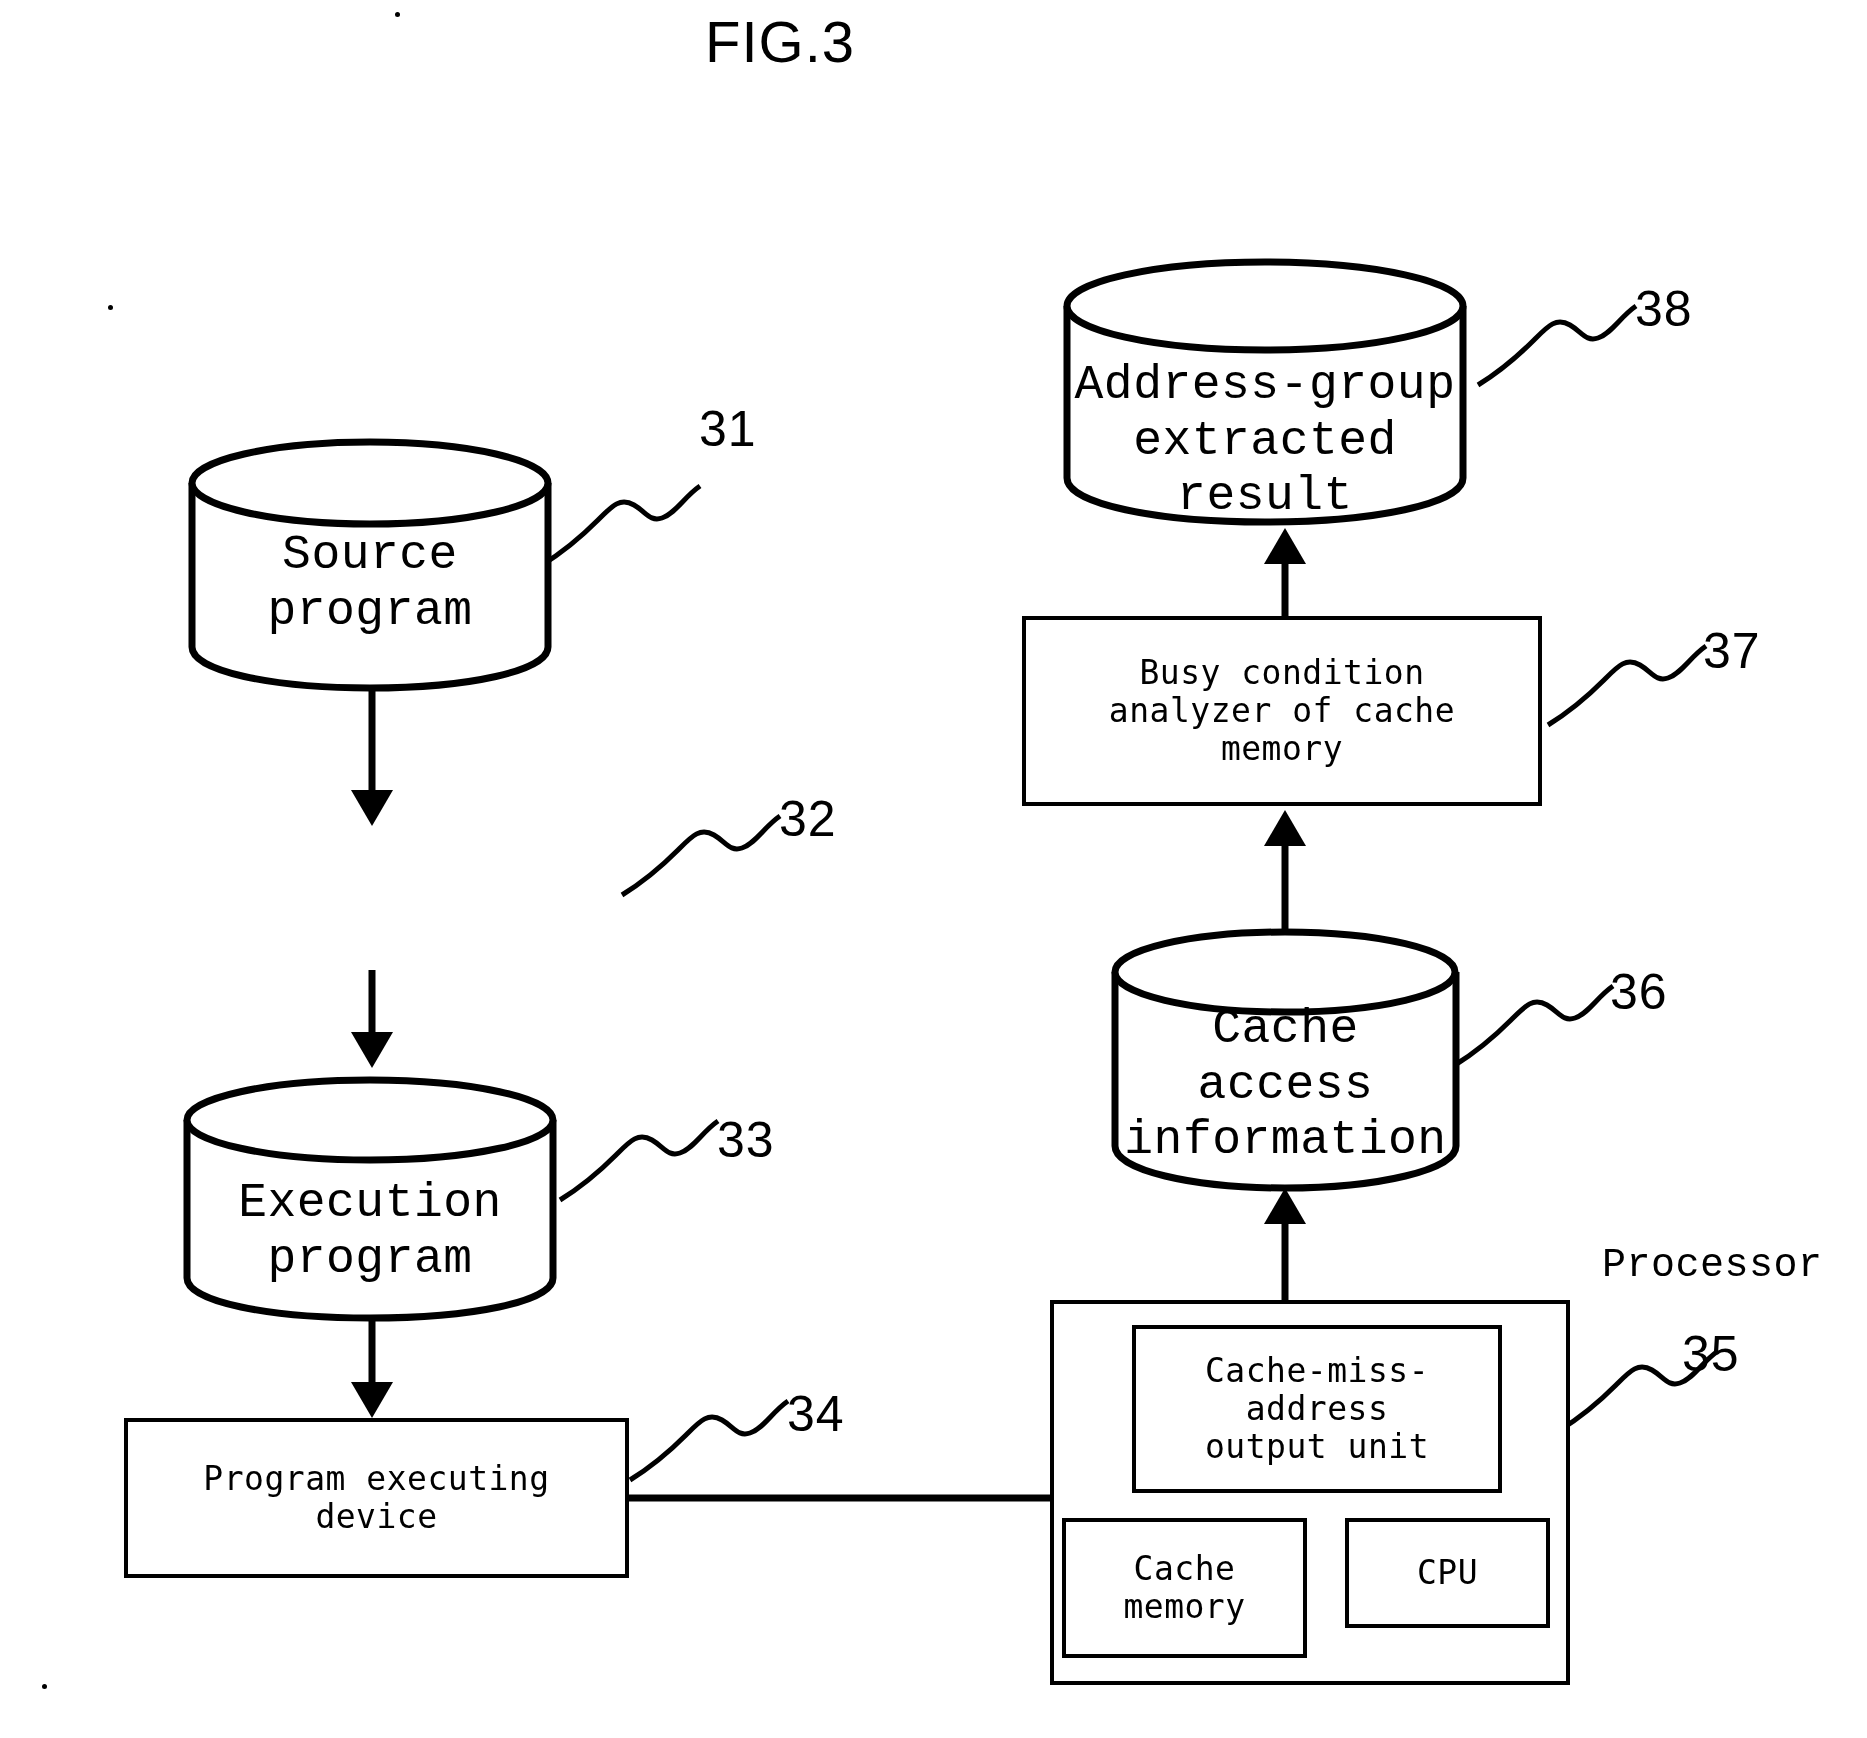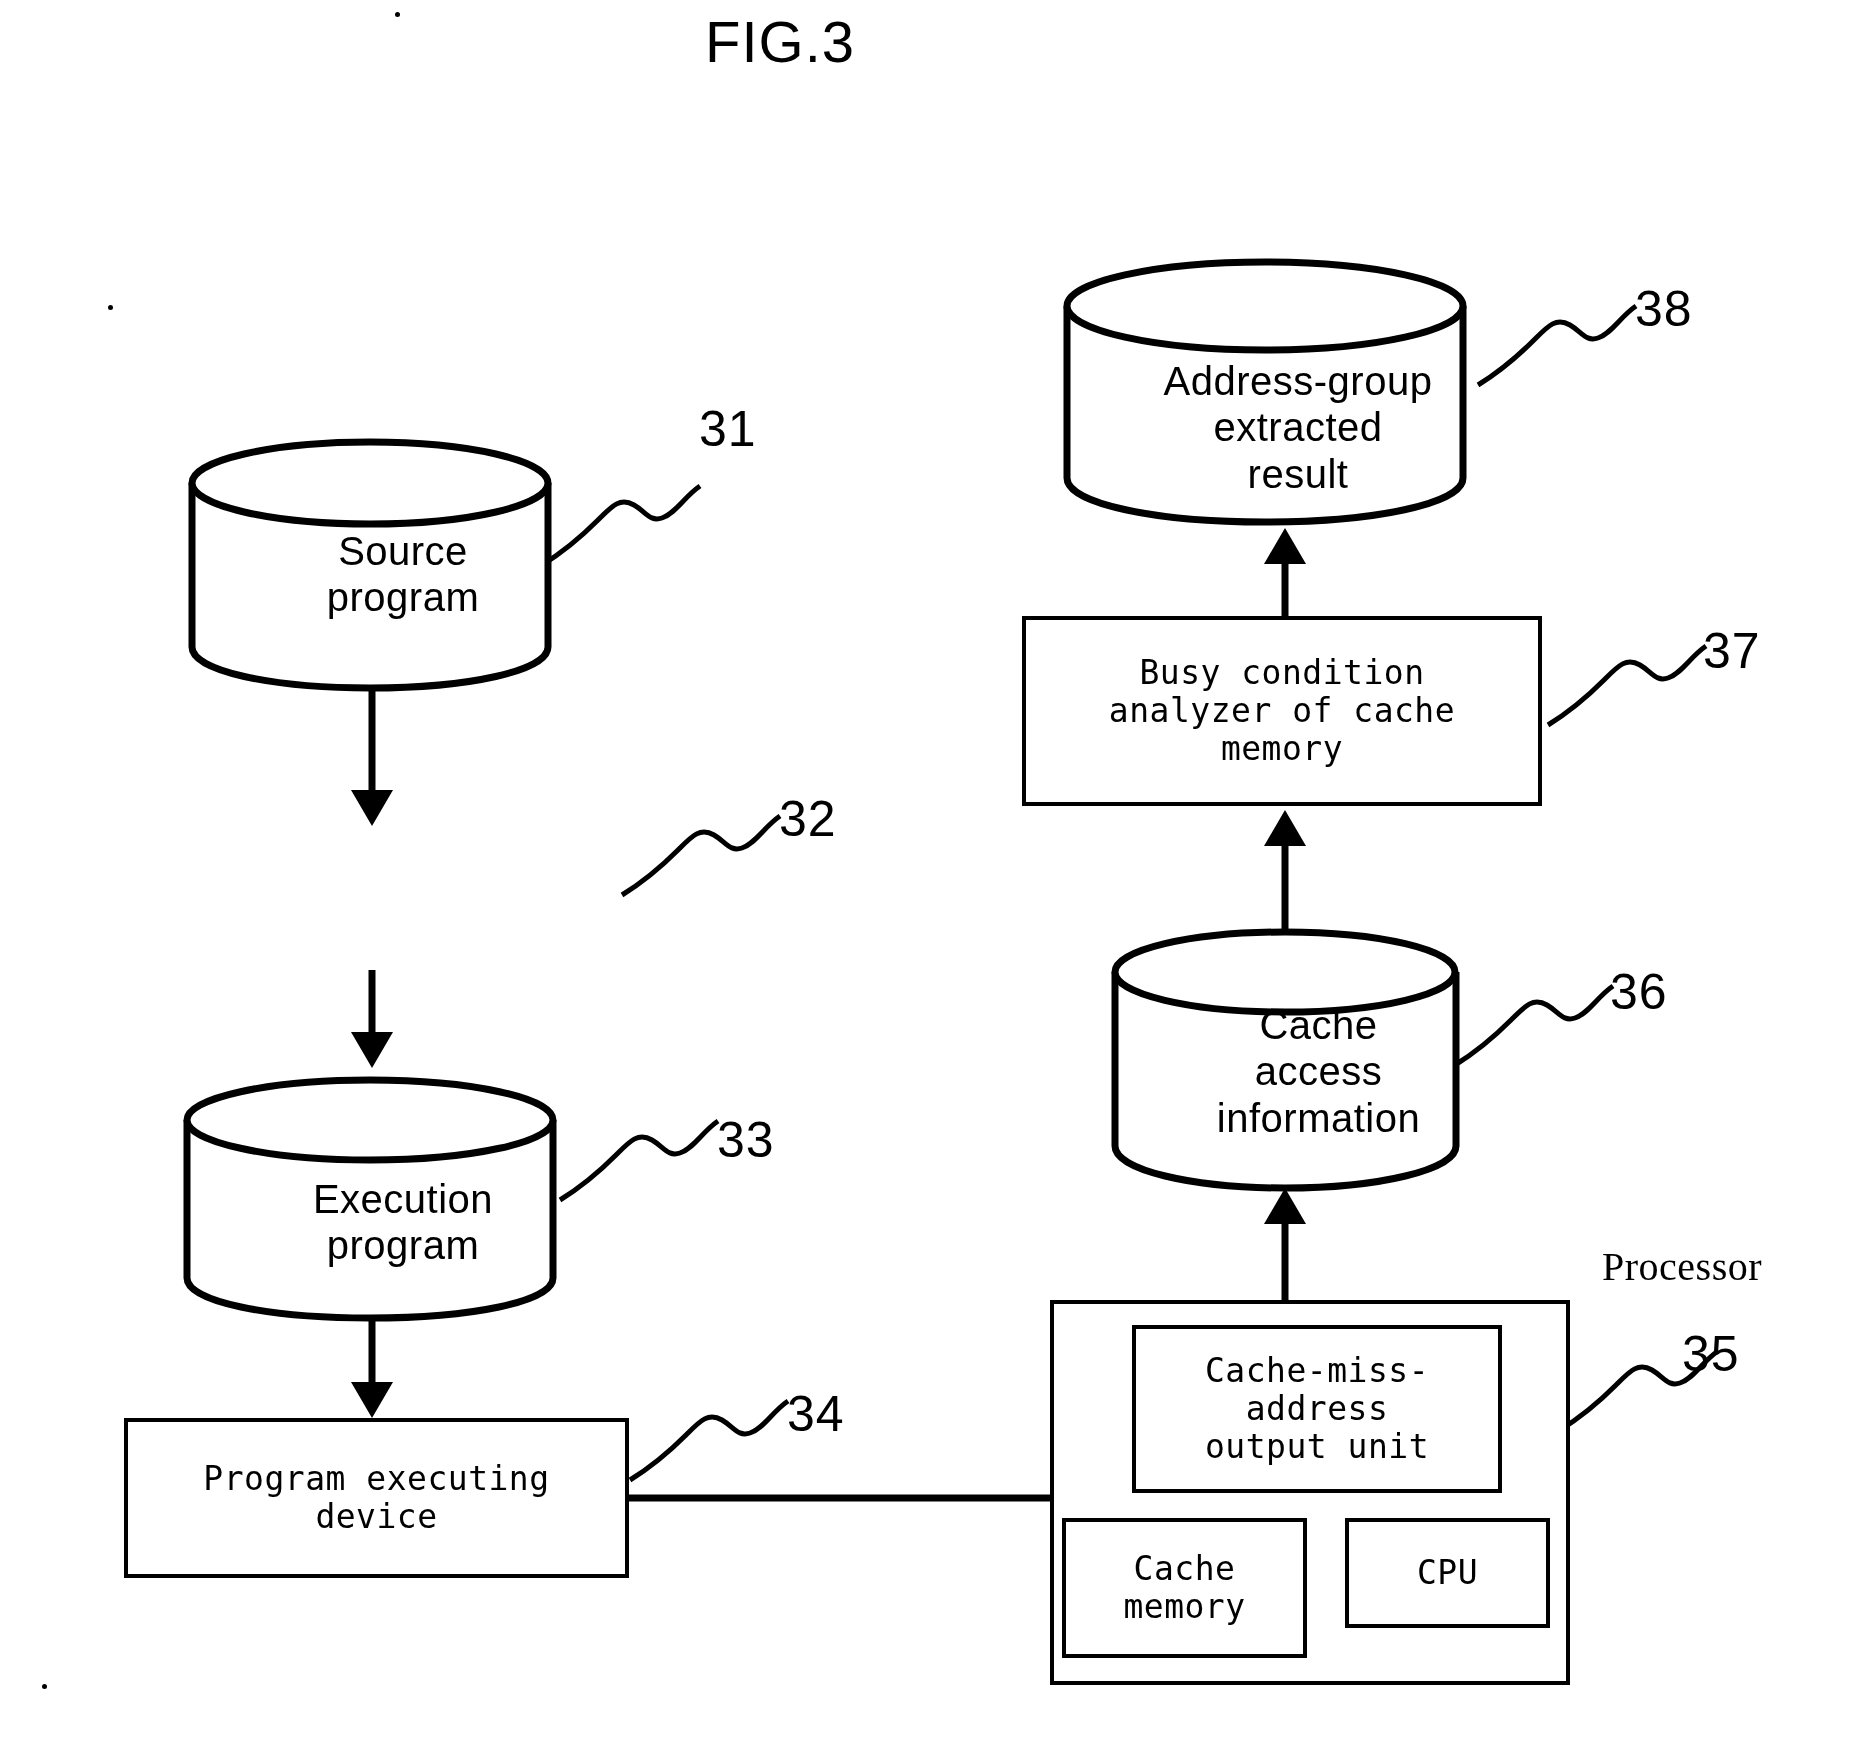--- a/index.html
+++ b/index.html
@@ -62,39 +62,38 @@
     position: absolute;
     left: 0; top: 0;
     width: 100%; height: 100%;
     overflow: visible;
   }
   .cyl .label {
     position: absolute;
     left: 0;
     width: 100%;
     text-align: center;
-    font-family: Liberation Sans, sans-serif;
-    font-size: 40px;
+    font-family: Liberation Mono, monospace;
+    font-size: 48px;
     line-height: 1.16;
     white-space: pre-line;
     letter-spacing: 0.5px;
-    padding-left: 33px;
   }
 
   
   .refnum {
     position: absolute;
     font-family: "Liberation Sans", sans-serif;
     font-size: 50px;
     font-weight: 400;
     letter-spacing: 1px;
   }
   .reflabel {
     position: absolute;
-    font-family: Liberation Serif, serif;
+    font-family: Liberation Mono, monospace;
     font-size: 40px;
     letter-spacing: 0.5px;
   }
 
   
   #wires {
     position: absolute;
     left: 0; top: 0;
     width: 1867px;
     height: 1738px;

